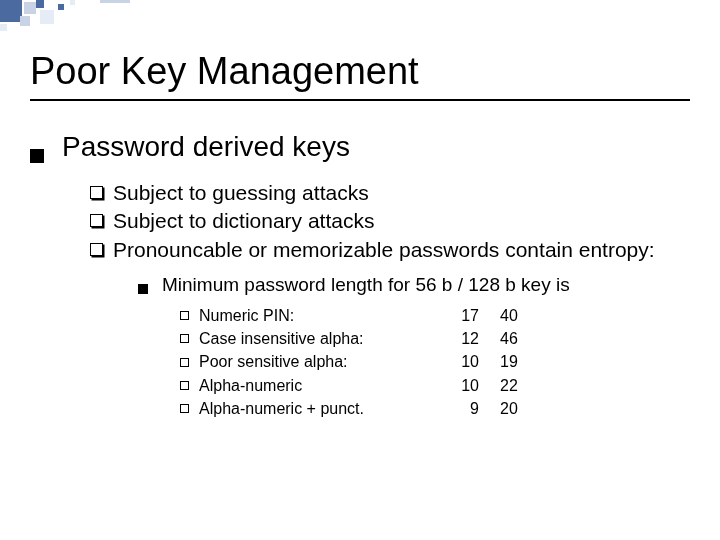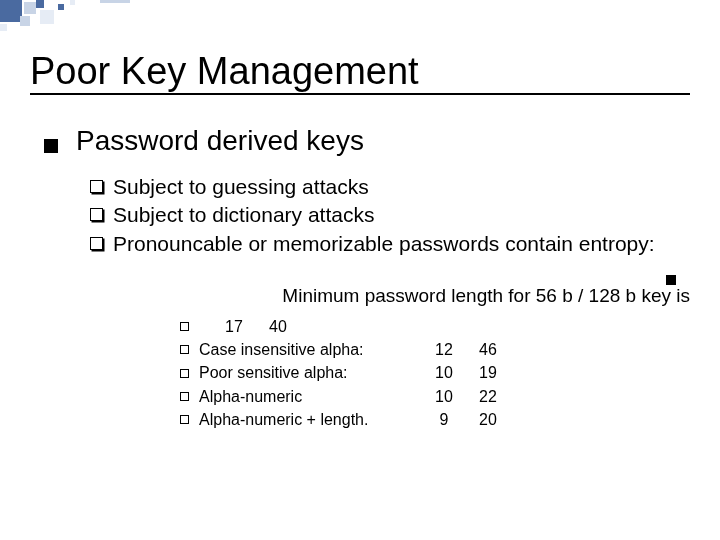--- a/index.html
+++ b/index.html
@@ -24,31 +24,31 @@
   }
   .corner-deco .sq.light { background: #c8d4e6; }
   .corner-deco .sq.lighter { background: #e6ecf5; }
   .slide {
     padding: 50px 30px 0 30px;
   }
   .title {
     font-size: 38px;
     color: #000;
     font-weight: 400;
-    margin-bottom: 0;
+    margin-bottom: 6px;
   }
   .title-rule {
     border: none;
     border-top: 2px solid #000;
     margin-bottom: 30px;
   }
   .level1 {
     display: flex;
-    align-items: center;
-    margin-left: 14px;
+    align-items: flex-end;
+    margin-left: 0;
     margin-bottom: 16px;
   }
   .level1 .bullet-solid {
     width: 14px;
     height: 14px;
     background: #000;
     flex-shrink: 0;
     margin-top: 9px;
     margin-right: 18px;
   }
@@ -71,25 +71,24 @@
     height: 13px;
     border: 1.5px solid #000;
     box-shadow: 1.5px 1.5px 0 #000;
     flex-shrink: 0;
     margin-top: 7px;
     margin-right: 10px;
     background: #fff;
   }
   .level3 {
     display: flex;
-    align-items: flex-end;
+    align-items: center;
     margin-left: 108px;
     margin-top: 10px;
     margin-bottom: 8px;
-    flex-direction: column;
   }
   .level3 .bullet-solid-sm {
     width: 10px;
     height: 10px;
     background: #000;
     flex-shrink: 0;
     margin-top: 7px;
     margin-right: 14px;
   }
   .level3 .text {
@@ -109,22 +108,22 @@
   }
   .table-row .bullet-hollow {
     width: 9px;
     height: 9px;
     border: 1px solid #000;
     flex-shrink: 0;
     margin-right: 10px;
     background: #fff;
   }
   .table-row .label { width: 210px; }
-  .table-row .col56 { width: 70px; text-align: center; }
-  .table-row .col128 { width: 60px; text-align: left; }
+  .table-row .col56 { width: 70px; text-align: right; }
+  .table-row .col128 { width: 60px; text-align: center; }
 </style>
 </head>
 <body>
 
 <div class="corner-deco">
   <div class="sq" style="left:0;top:0;width:22px;height:22px"></div>
   <div class="sq light" style="left:24px;top:2px;width:12px;height:12px"></div>
   <div class="sq" style="left:36px;top:0;width:8px;height:8px"></div>
   <div class="sq lighter" style="left:0;top:24px;width:7px;height:7px"></div>
   <div class="sq light" style="left:20px;top:16px;width:10px;height:10px"></div>
@@ -160,20 +159,21 @@
   </div>
 
   <div class="level3">
     <span class="bullet-solid-sm"></span>
     <span class="text">Minimum password length for 56 b / 128 b key is</span>
   </div>
 
   <div class="table-wrap">
     <div class="table-row">
       <span class="bullet-hollow"></span>
+      <span class="label">Numeric PIN:</span>
       <span class="col56">17</span>
       <span class="col128">40</span>
     </div>
     <div class="table-row">
       <span class="bullet-hollow"></span>
       <span class="label">Case insensitive alpha:</span>
       <span class="col56">12</span>
       <span class="col128">46</span>
     </div>
     <div class="table-row">
@@ -183,19 +183,19 @@
       <span class="col128">19</span>
     </div>
     <div class="table-row">
       <span class="bullet-hollow"></span>
       <span class="label">Alpha-numeric</span>
       <span class="col56">10</span>
       <span class="col128">22</span>
     </div>
     <div class="table-row">
       <span class="bullet-hollow"></span>
-      <span class="label">Alpha-numeric + length.</span>
+      <span class="label">Alpha-numeric + punct.</span>
       <span class="col56">9</span>
       <span class="col128">20</span>
     </div>
   </div>
 
 </div>
 
 </body></html>

